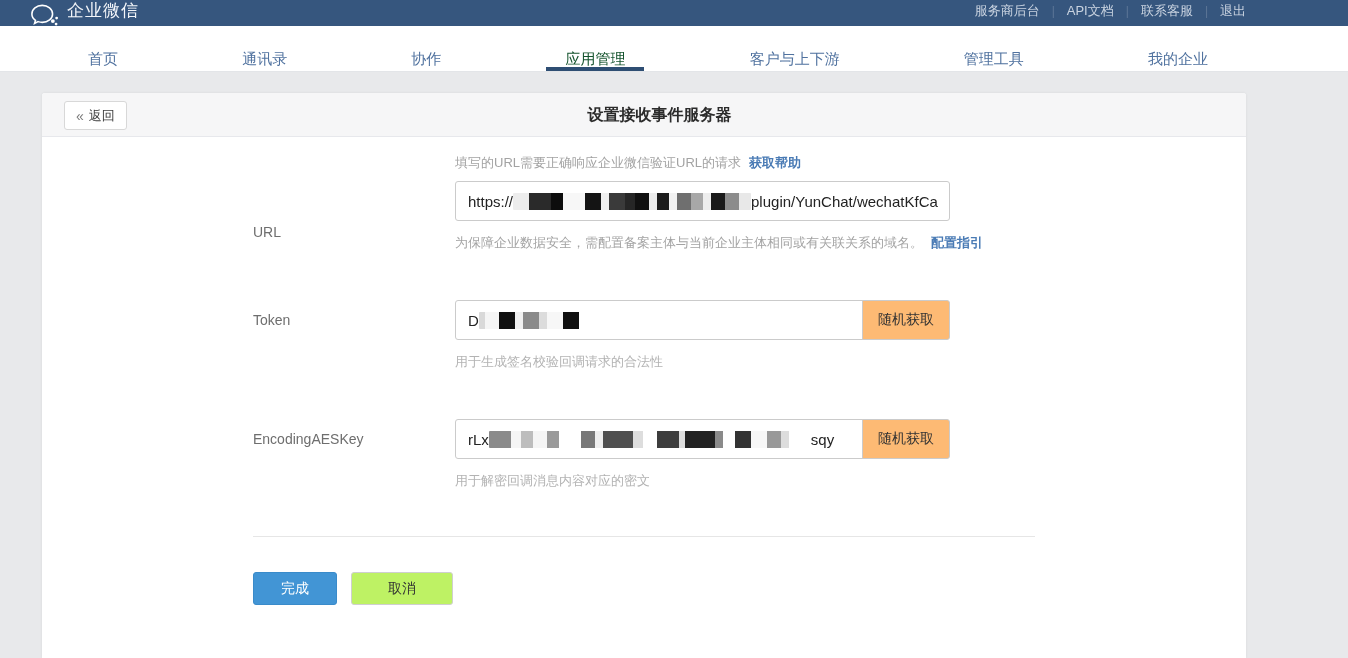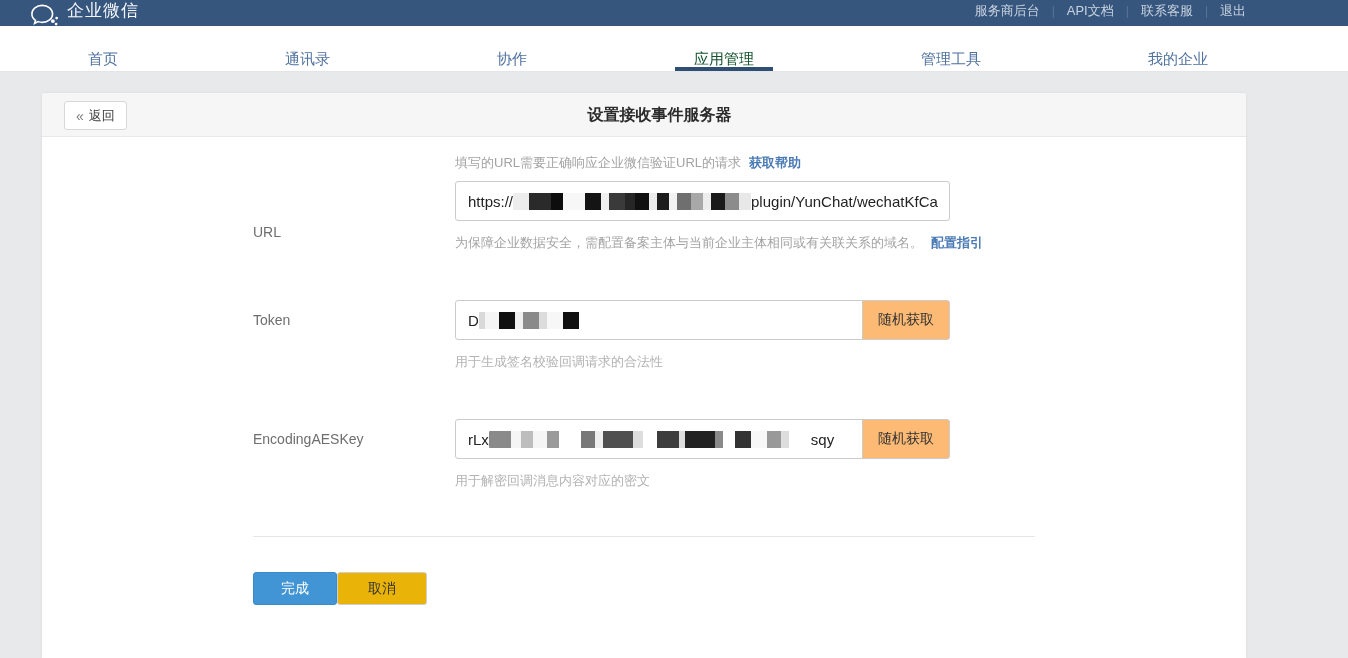--- a/index.html
+++ b/index.html
@@ -55,24 +55,24 @@
   .row-url .field-label { top:71px; }
   .row-url .tip-below { margin-top:12px; }
   .row-token { margin-top:48px; }
   .row-token .field-label { top:12px; }
   .row-token .tip-below { margin-top:12px; }
   .row-aes { margin-top:48px; }
   .row-aes .field-label { top:12px; }
   .row-aes .tip-below { margin-top:12px; }
 
   .divider { margin:46px 0 0 211px; width:782px; height:1px; background:#e6e6e6; }
-  .actions { margin:35px 0 0 211px; display:flex; }
+  .actions { margin:35px 0 0 211px; display:flex; gap:14px; }
   .btn { height:33px; border-radius:3px; font-size:14px; display:flex; align-items:center; justify-content:center; cursor:pointer; }
   .btn-primary { width:84px; background:#4295d5; color:#fff; border:1px solid #3a8bca; }
-  .btn-plain { width:90px; background:#eab308; color:#333; border:1px solid #cfcfcf; }
+  .btn-plain { width:102px; background:#bef264; color:#333; border:1px solid #cfcfcf; }
 </style>
 </head>
 <body>
 
 <div class="topbar">
   <div class="brand">
     <svg class="logo-icon" viewBox="0 0 32 26">
       <path d="M13 1.5c-6.2 0-11.2 4.1-11.2 9.2 0 2.8 1.5 5.3 3.9 7l-1 3.3 3.8-1.9c1.4.5 2.9.8 4.5.8 6.2 0 11.2-4.1 11.2-9.2S19.2 1.5 13 1.5z" fill="none" stroke="#ffffff" stroke-width="1.7"></path>
       <circle cx="24.5" cy="18.5" r="2.1" fill="#ffffff"></circle>
       <circle cx="28.6" cy="15.2" r="1.5" fill="#ffffff"></circle>
@@ -89,20 +89,21 @@
     <span class="sep">|</span>
     <span class="tlink">退出</span>
   </div>
 </div>
 
 <div class="nav">
   <div class="tab">首页</div>
   <div class="tab">通讯录</div>
   <div class="tab">协作</div>
   <div class="tab active">应用管理</div>
+  <div class="tab">客户与上下游</div>
   <div class="tab">管理工具</div>
   <div class="tab">我的企业</div>
 </div>
 
 <div class="panel">
   <div class="panel-header">
     <div class="back-btn">
       <span class="chev">«</span>
       <span>返回</span>
     </div>

